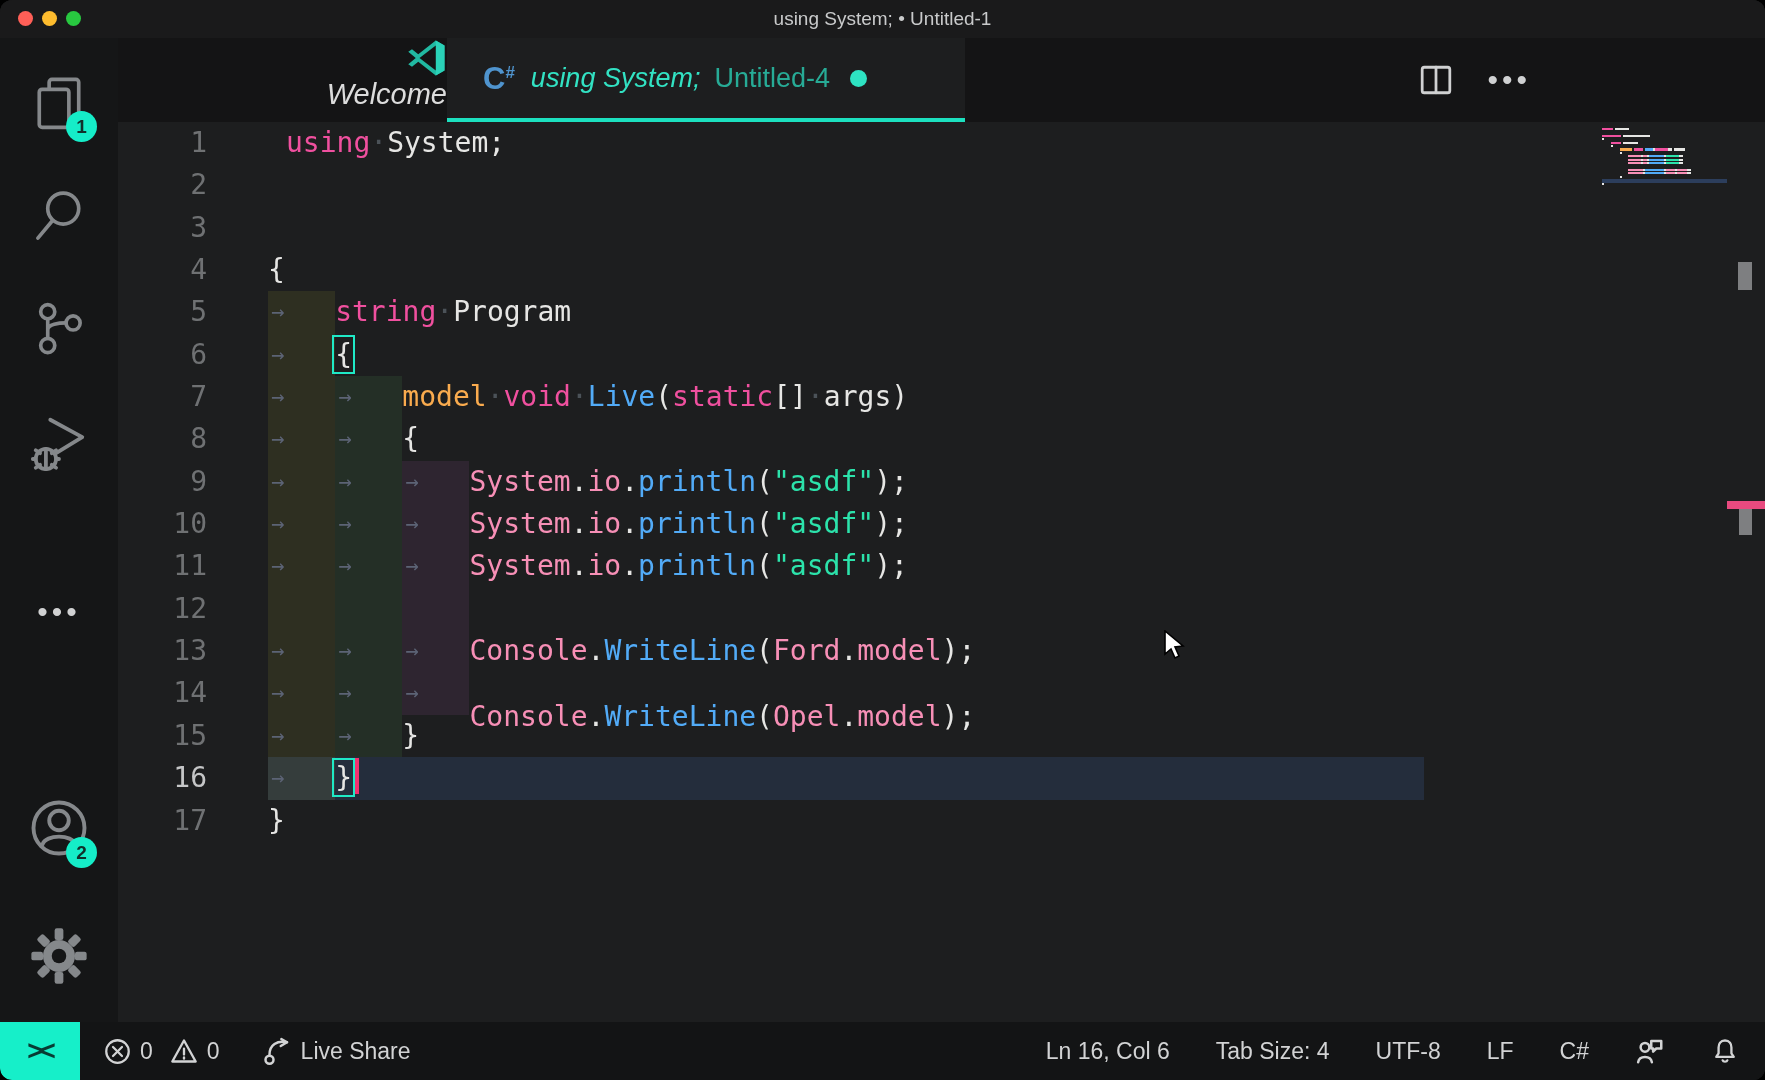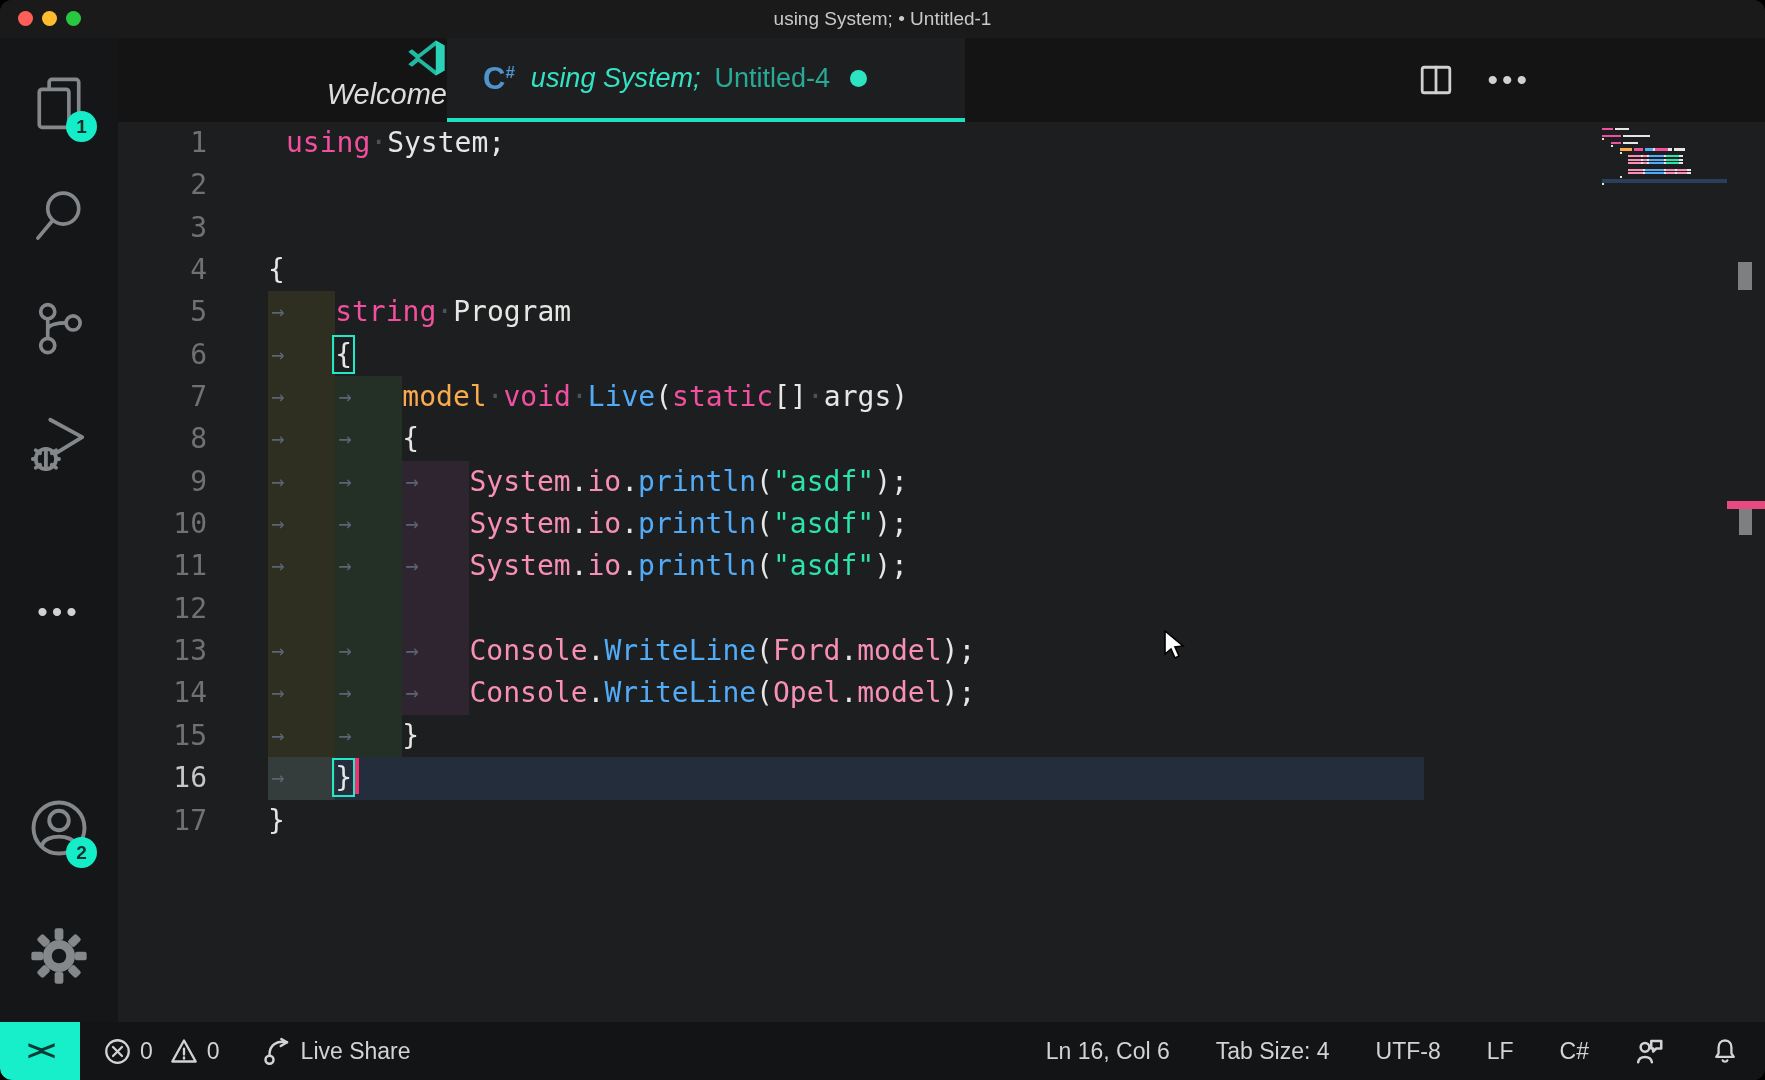--- a/index.html
+++ b/index.html
@@ -256,21 +256,21 @@
           <div class="code" style="left: 351.51px;"><span class="tk id">Console</span><span class="tk pl">.</span><span class="tk fn">WriteLine</span><span class="tk pl">(</span><span class="tk id">Ford</span><span class="tk pl">.</span><span class="tk id">model</span><span class="tk pl">);</span></div>
         </div>
         <div class="row">
           <div class="ind l1" style="left: 150px;"></div>
           <div class="ind l2" style="left: 217.17px;"></div>
           <div class="ind l3" style="left: 284.34px;"></div>
           <span class="arrow" style="left: 153px;">→</span>
           <span class="arrow" style="left: 220.17px;">→</span>
           <span class="arrow" style="left: 287.34px;">→</span>
           <div class="lnum">14</div>
-          <div class="code" style="left: 351.51px;"><span class="tk id">Console</span><span class="tk pl">.</span><span class="tk fn">WriteLine</span><span class="tk pl">(</span><span class="tk id">Opel</span><span class="tk pl">.</span><span class="tk id">model</span><span class="tk pl">);</span></div>
+          <div class="code" style="left: 351.51px; margin-top: 24px;"><span class="tk id">Console</span><span class="tk pl">.</span><span class="tk fn">WriteLine</span><span class="tk pl">(</span><span class="tk id">Opel</span><span class="tk pl">.</span><span class="tk id">model</span><span class="tk pl">);</span></div>
         </div>
         <div class="row">
           <div class="ind l1" style="left: 150px;"></div>
           <div class="ind l2" style="left: 217.17px;"></div>
           <span class="arrow" style="left: 153px;">→</span>
           <span class="arrow" style="left: 220.17px;">→</span>
           <div class="lnum">15</div>
           <div class="code" style="left: 284.34px;"><span class="tk pl">}</span></div>
         </div>
         <div class="row">

